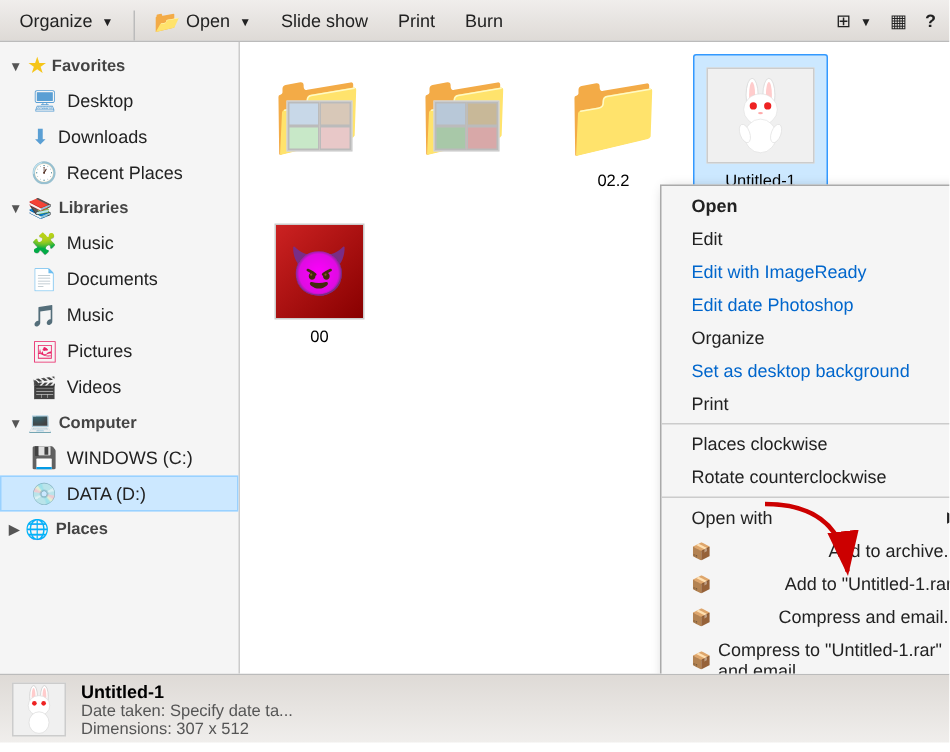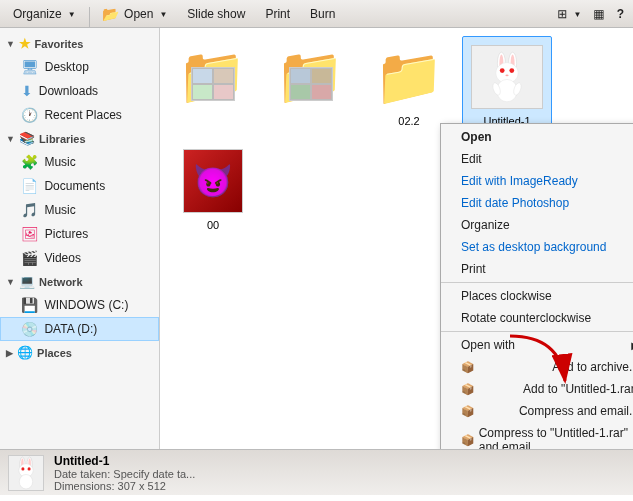--- a/index.html
+++ b/index.html
@@ -355,21 +355,21 @@
       <span>Pictures</span>
     </div>
     <div class="sidebar-item">
       <span class="sidebar-icon icon-videos">🎬</span>
       <span>Videos</span>
     </div>
 
     <div class="sidebar-section-header">
       <span class="section-arrow">▼</span>
       <span style="color:#888; font-size:13px;">💻</span>
-      <span>Network</span>
+      <span>Computer</span>
     </div>
     <div class="sidebar-item">
       <span class="sidebar-icon icon-drive-c">💾</span>
       <span>WINDOWS (C:)</span>
     </div>
     <div class="sidebar-item selected">
       <span class="sidebar-icon icon-drive-d">💿</span>
       <span>DATA (D:)</span>
     </div>
 

